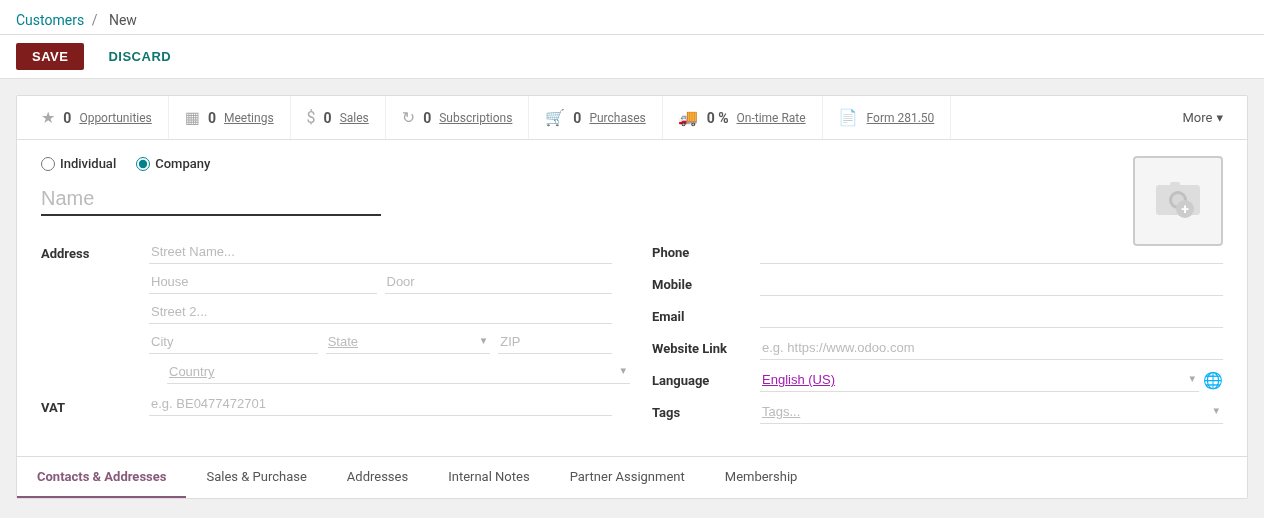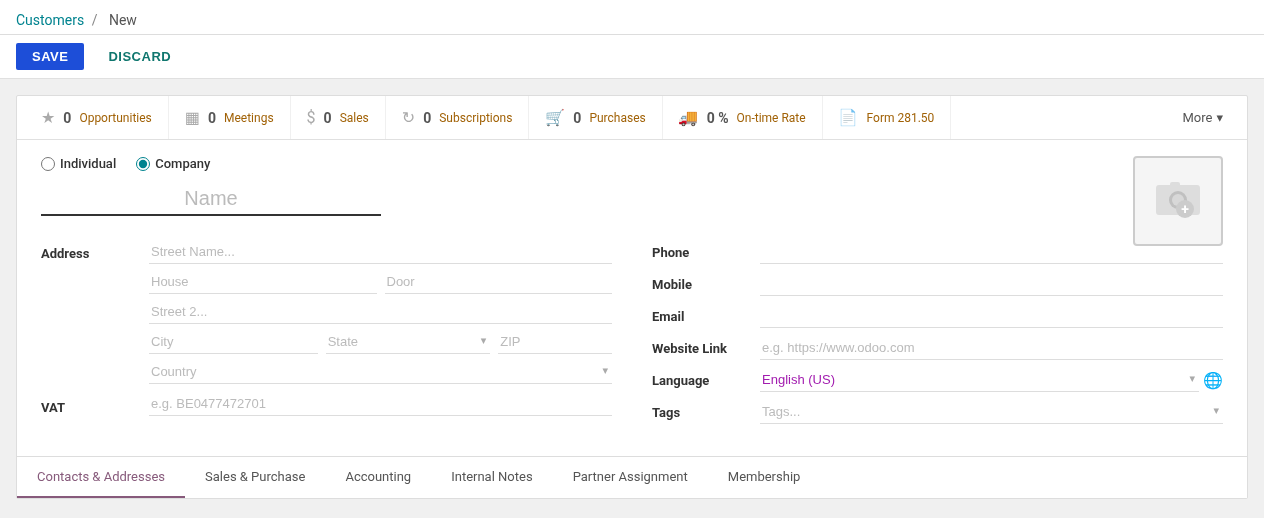--- a/index.html
+++ b/index.html
@@ -20,21 +20,21 @@
     .breadcrumb .current { color: #555; }
 
     .action-bar {
       background: #fff;
       padding: 8px 16px;
       display: flex;
       gap: 8px;
       border-bottom: 1px solid #e0e0e0;
     }
     .btn-save {
-      background: #1d4ed8;
+      background: #7f1d1d;
       color: #fff;
       border: none;
       padding: 6px 16px;
       font-size: 13px;
       font-weight: bold;
       cursor: pointer;
       border-radius: 2px;
       text-transform: uppercase;
       letter-spacing: 0.5px;
     }
@@ -71,21 +71,21 @@
       gap: 8px;
       padding: 12px 16px;
       cursor: pointer;
       color: #555;
       border-right: 1px solid #f0f0f0;
       font-size: 12px;
       white-space: nowrap;
     }
     .stat-icon { color: #aaa; font-size: 16px; }
     .stat-count { font-weight: bold; font-size: 14px; color: #555; }
-    .stat-label { color: #a16207; }
+    .stat-label { color: #737373; text-decoration: underline; }
     .stat-more {
       margin-left: auto;
       display: flex;
       align-items: center;
       padding: 12px 16px;
       cursor: pointer;
       color: #555;
       font-size: 13px;
       gap: 4px;
     }
@@ -113,21 +113,20 @@
       width: 340px;
       border: none;
       border-bottom: 2px solid #333;
       font-size: 20px;
       color: #1d4ed8;
       padding: 4px 0;
       outline: none;
       background: transparent;
       display: block;
       margin-bottom: 24px;
-      text-align: center;
     }
     .name-input::placeholder { color: #bbb; }
 
     .photo-placeholder {
       position: absolute;
       right: 24px;
       top: 16px;
       width: 90px;
       height: 90px;
       border: 2px solid #ccc;
@@ -202,20 +201,21 @@
       border: none;
       border-bottom: 1px solid #ddd;
       padding: 4px 2px;
       font-size: 13px;
       color: #bbb;
       outline: none;
       background: transparent;
       width: 100%;
       appearance: none;
       cursor: pointer;
+      text-decoration: underline;
     }
 
     .select-wrapper {
       position: relative;
       display: inline-block;
     }
     .select-wrapper::after {
       content: '▾';
       position: absolute;
       right: 4px;
@@ -261,21 +261,21 @@
       padding: 12px 20px;
       font-size: 13px;
       cursor: pointer;
       color: #555;
       border-bottom: 2px solid transparent;
       white-space: nowrap;
     }
     .tab-item.active {
       color: #875a7b;
       border-bottom: 2px solid #875a7b;
-      font-weight: 400;
+      font-weight: 700;
     }
 
     .vat-row {
       display: flex;
       align-items: center;
       gap: 8px;
       margin-top: 8px;
     }
   </style>
 </head>
@@ -384,21 +384,21 @@
               <div class="three-col-row" style="margin-bottom:6px;">
                 <input type="text" class="text-input" style="flex: 1.2 1 0%;" placeholder="City">
                 <div class="select-wrapper" style="flex:1.2;">
                   <select class="select-input">
                     <option value="">State</option>
                   </select>
                 </div>
                 <input type="text" class="text-input" style="flex: 0.8 1 0%;" placeholder="ZIP">
               </div>
 
-              <div class="select-wrapper" style="width:100%;">
+              <div class="select-wrapper" style="width:100%;margin-left:18px;">
                 <select class="select-input" style="width:100%;">
                   <option value="">Country</option>
                 </select>
               </div>
             </div>
           </div>
 
           <div class="vat-row">
             <div class="field-label">VAT</div>
             <input type="text" class="text-input" style="flex: 1 1 0%;" placeholder="e.g. BE0477472701">
@@ -458,20 +458,20 @@
             </div>
           </div>
 
         </div>
       </div>
     </div>
 
     <div class="tabs-bar">
       <div class="tab-item active">Contacts &amp; Addresses</div>
       <div class="tab-item">Sales &amp; Purchase</div>
-      <div class="tab-item">Accounting</div>
+      <div class="tab-item">Addresses</div>
       <div class="tab-item">Internal Notes</div>
       <div class="tab-item">Partner Assignment</div>
       <div class="tab-item">Membership</div>
     </div>
 
   </div>
 </div>
 
 </body></html>

